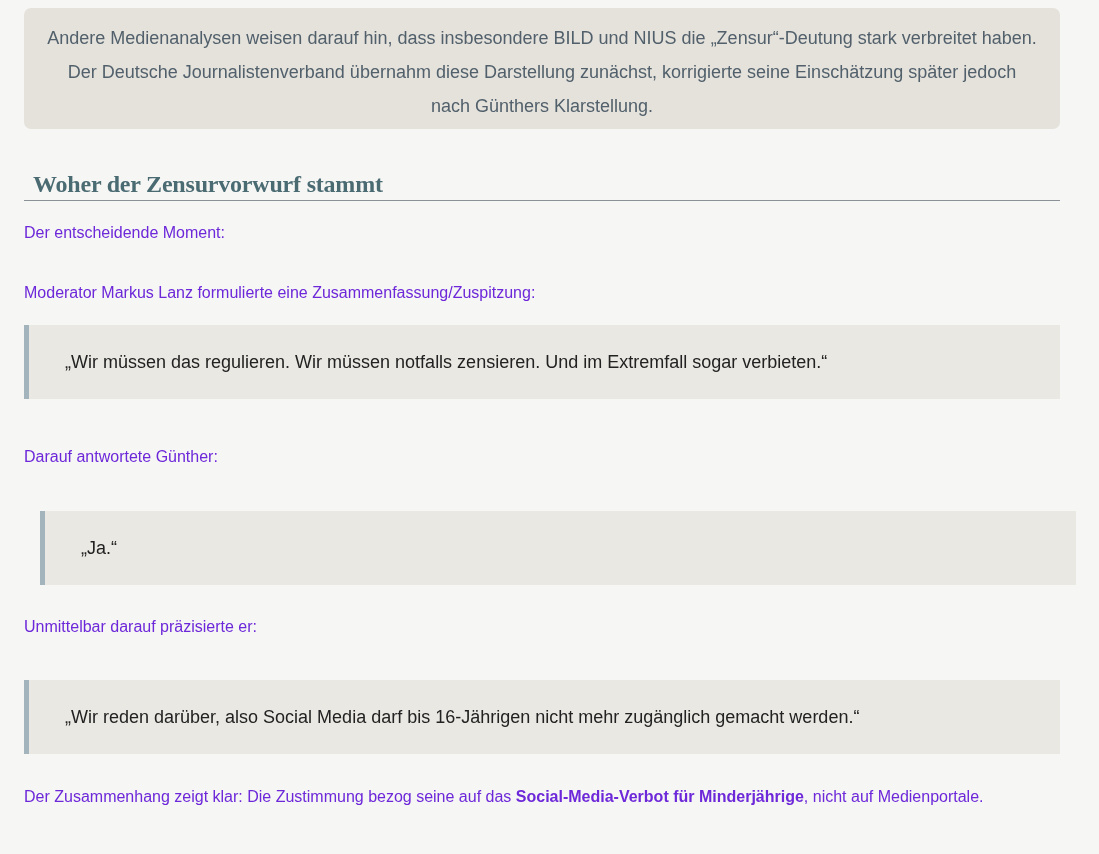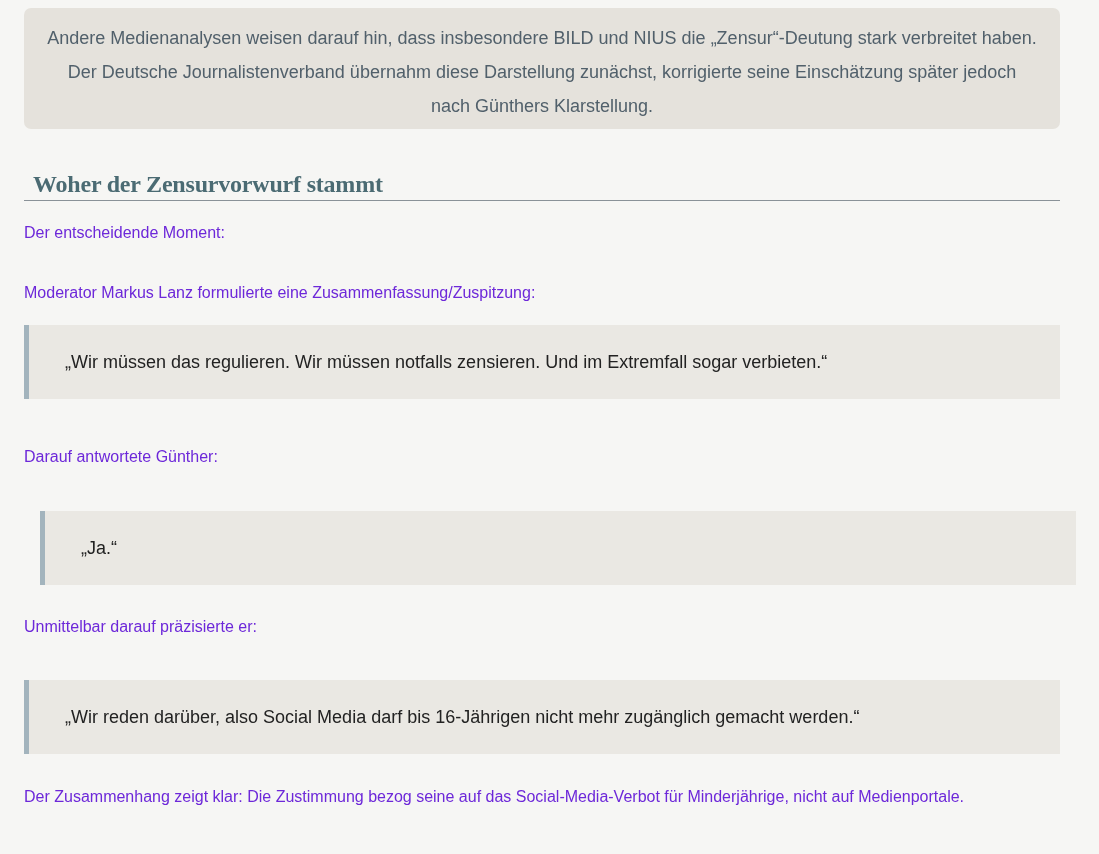--- a/index.html
+++ b/index.html
@@ -44,21 +44,21 @@
     .quote {
       position: absolute; left: 0; width: 1036px; height: 74px;
       background: #eae8e3;
       border-left: 5px solid #a3b4bd;
       box-sizing: border-box;
       padding-left: 36px;
       display: flex; align-items: center;
       font-size: 18px; color: #222;
     }
     .quote p { margin: 0; }
-    b { font-weight: normal; margin-top: 48px; }
+    b { font-weight: bold; margin-top: 48px; }
   </style>
 </head>
 <body>
 
 <div class="content">
 
   <div class="info-box">
     <p>Andere Medienanalysen weisen darauf hin, dass insbesondere BILD und NIUS die „Zensur“-Deutung stark verbreitet haben. Der Deutsche Journalistenverband übernahm diese Darstellung zunächst, korrigierte seine Einschätzung später jedoch nach Günthers Klarstellung.</p>
   </div>
 

